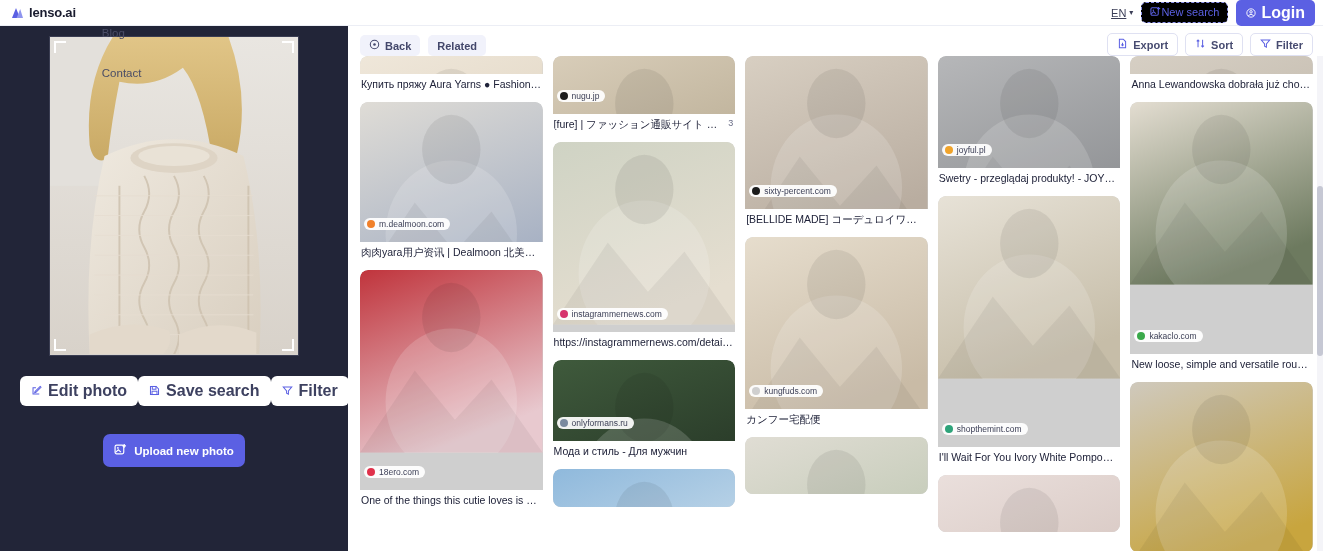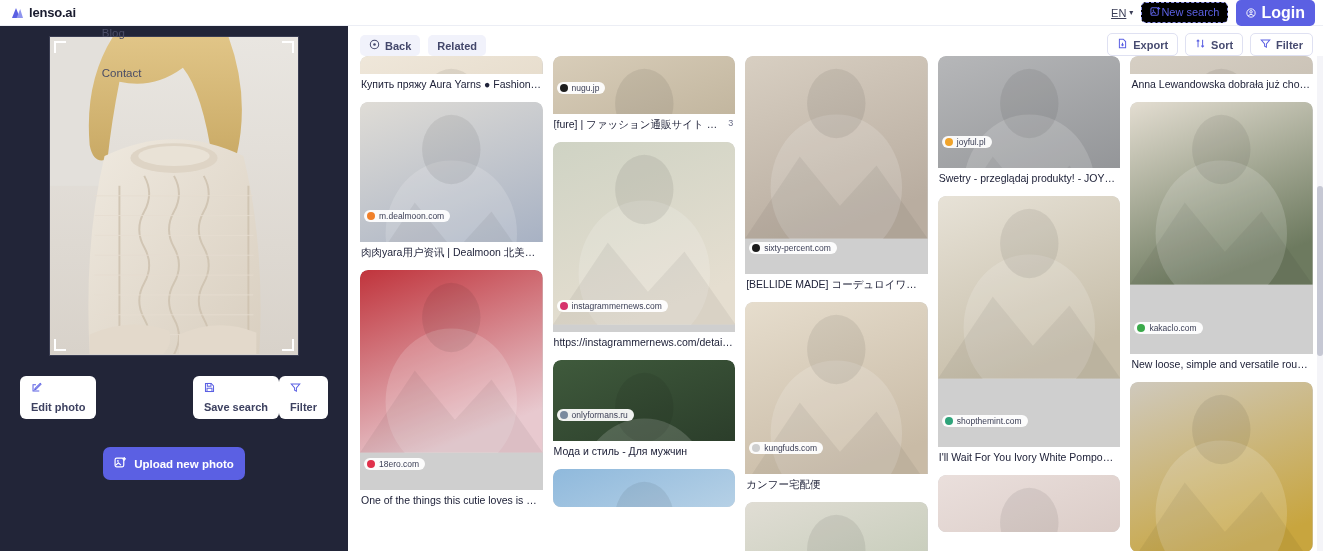--- a/index.html
+++ b/index.html
@@ -84,27 +84,26 @@
     margin: 20px auto 0;
     width: 308px;
     display: flex;
     justify-content: space-between;
     align-items: center;
   }
   .sb-btn {
     background: #ffffff;
     color: #3d4160;
     border-radius: 6px;
-    font-size: 11px;
+    font-size: 16px;
     font-weight: bold;
     padding: 6px 11px;
-    display: flex; align-items: flex-start; gap: 6px;
+    display: flex; align-items: center; gap: 6px;
     cursor: pointer;
     white-space: nowrap;
-    flex-direction: column;
   }
   .sb-btn svg { flex: none; }
   .group-right { display: flex; }
   .upload-btn {
     margin: 28px auto 0;
     width: 142px;
     background: #5b60e3;
     color: #fff;
     border-radius: 7px;
     font-size: 11.5px;
@@ -169,21 +168,21 @@
   .thumb {
     width: 100%;
     border-radius: 8px 8px 0 0;
     position: relative;
     overflow: hidden;
     background: #cfcfcf;
   }
   .thumb .img { position: absolute; inset: 0; }
   .src-chip {
     position: absolute;
-    left: 4px; bottom: 20px;
+    left: 4px; bottom: 12px;
     background: rgba(255,255,255,.93);
     border-radius: 9px;
     padding: 1px 6px 1px 3px;
     display: flex; align-items: center; gap: 4px;
     font-size: 8.5px;
     color: #3d4057;
     max-width: calc(100% - 10px);
     overflow: hidden;
     white-space: nowrap;
   }
@@ -553,21 +552,21 @@
                 <rect width="100" height="100" fill="url(#g1_3)"></rect>
                 <ellipse cx="50" cy="72" rx="36" ry="40" fill="#ffffff" opacity=".16"></ellipse>
                 <ellipse cx="50" cy="26" rx="16" ry="19" fill="#000000" opacity=".07"></ellipse>
                 <path d="M0 100 L30 55 L52 82 L72 60 L100 100 Z" fill="#000000" opacity=".05"></path>
               </svg>
             </div>
           </div>
         </div>
         <div class="col">
           <div class="card">
-            <div class="thumb" style="height: 218px; padding-left: 36px;">
+            <div class="thumb" style="height: 153px; padding-left: 36px;">
               <svg class="img" preserveAspectRatio="none" viewBox="0 0 100 100">
                 <defs>
                   <linearGradient id="g2_0" x1="0" y1="0" x2="0.4" y2="1">
                     <stop offset="0" stop-color="#d8cfc2"></stop>
                     <stop offset="1" stop-color="#b9ada0"></stop>
                   </linearGradient>
                 </defs>
                 <rect width="100" height="100" fill="url(#g2_0)"></rect>
                 <ellipse cx="50" cy="72" rx="36" ry="40" fill="#ffffff" opacity=".16"></ellipse>
                 <ellipse cx="50" cy="26" rx="16" ry="19" fill="#000000" opacity=".07"></ellipse>

